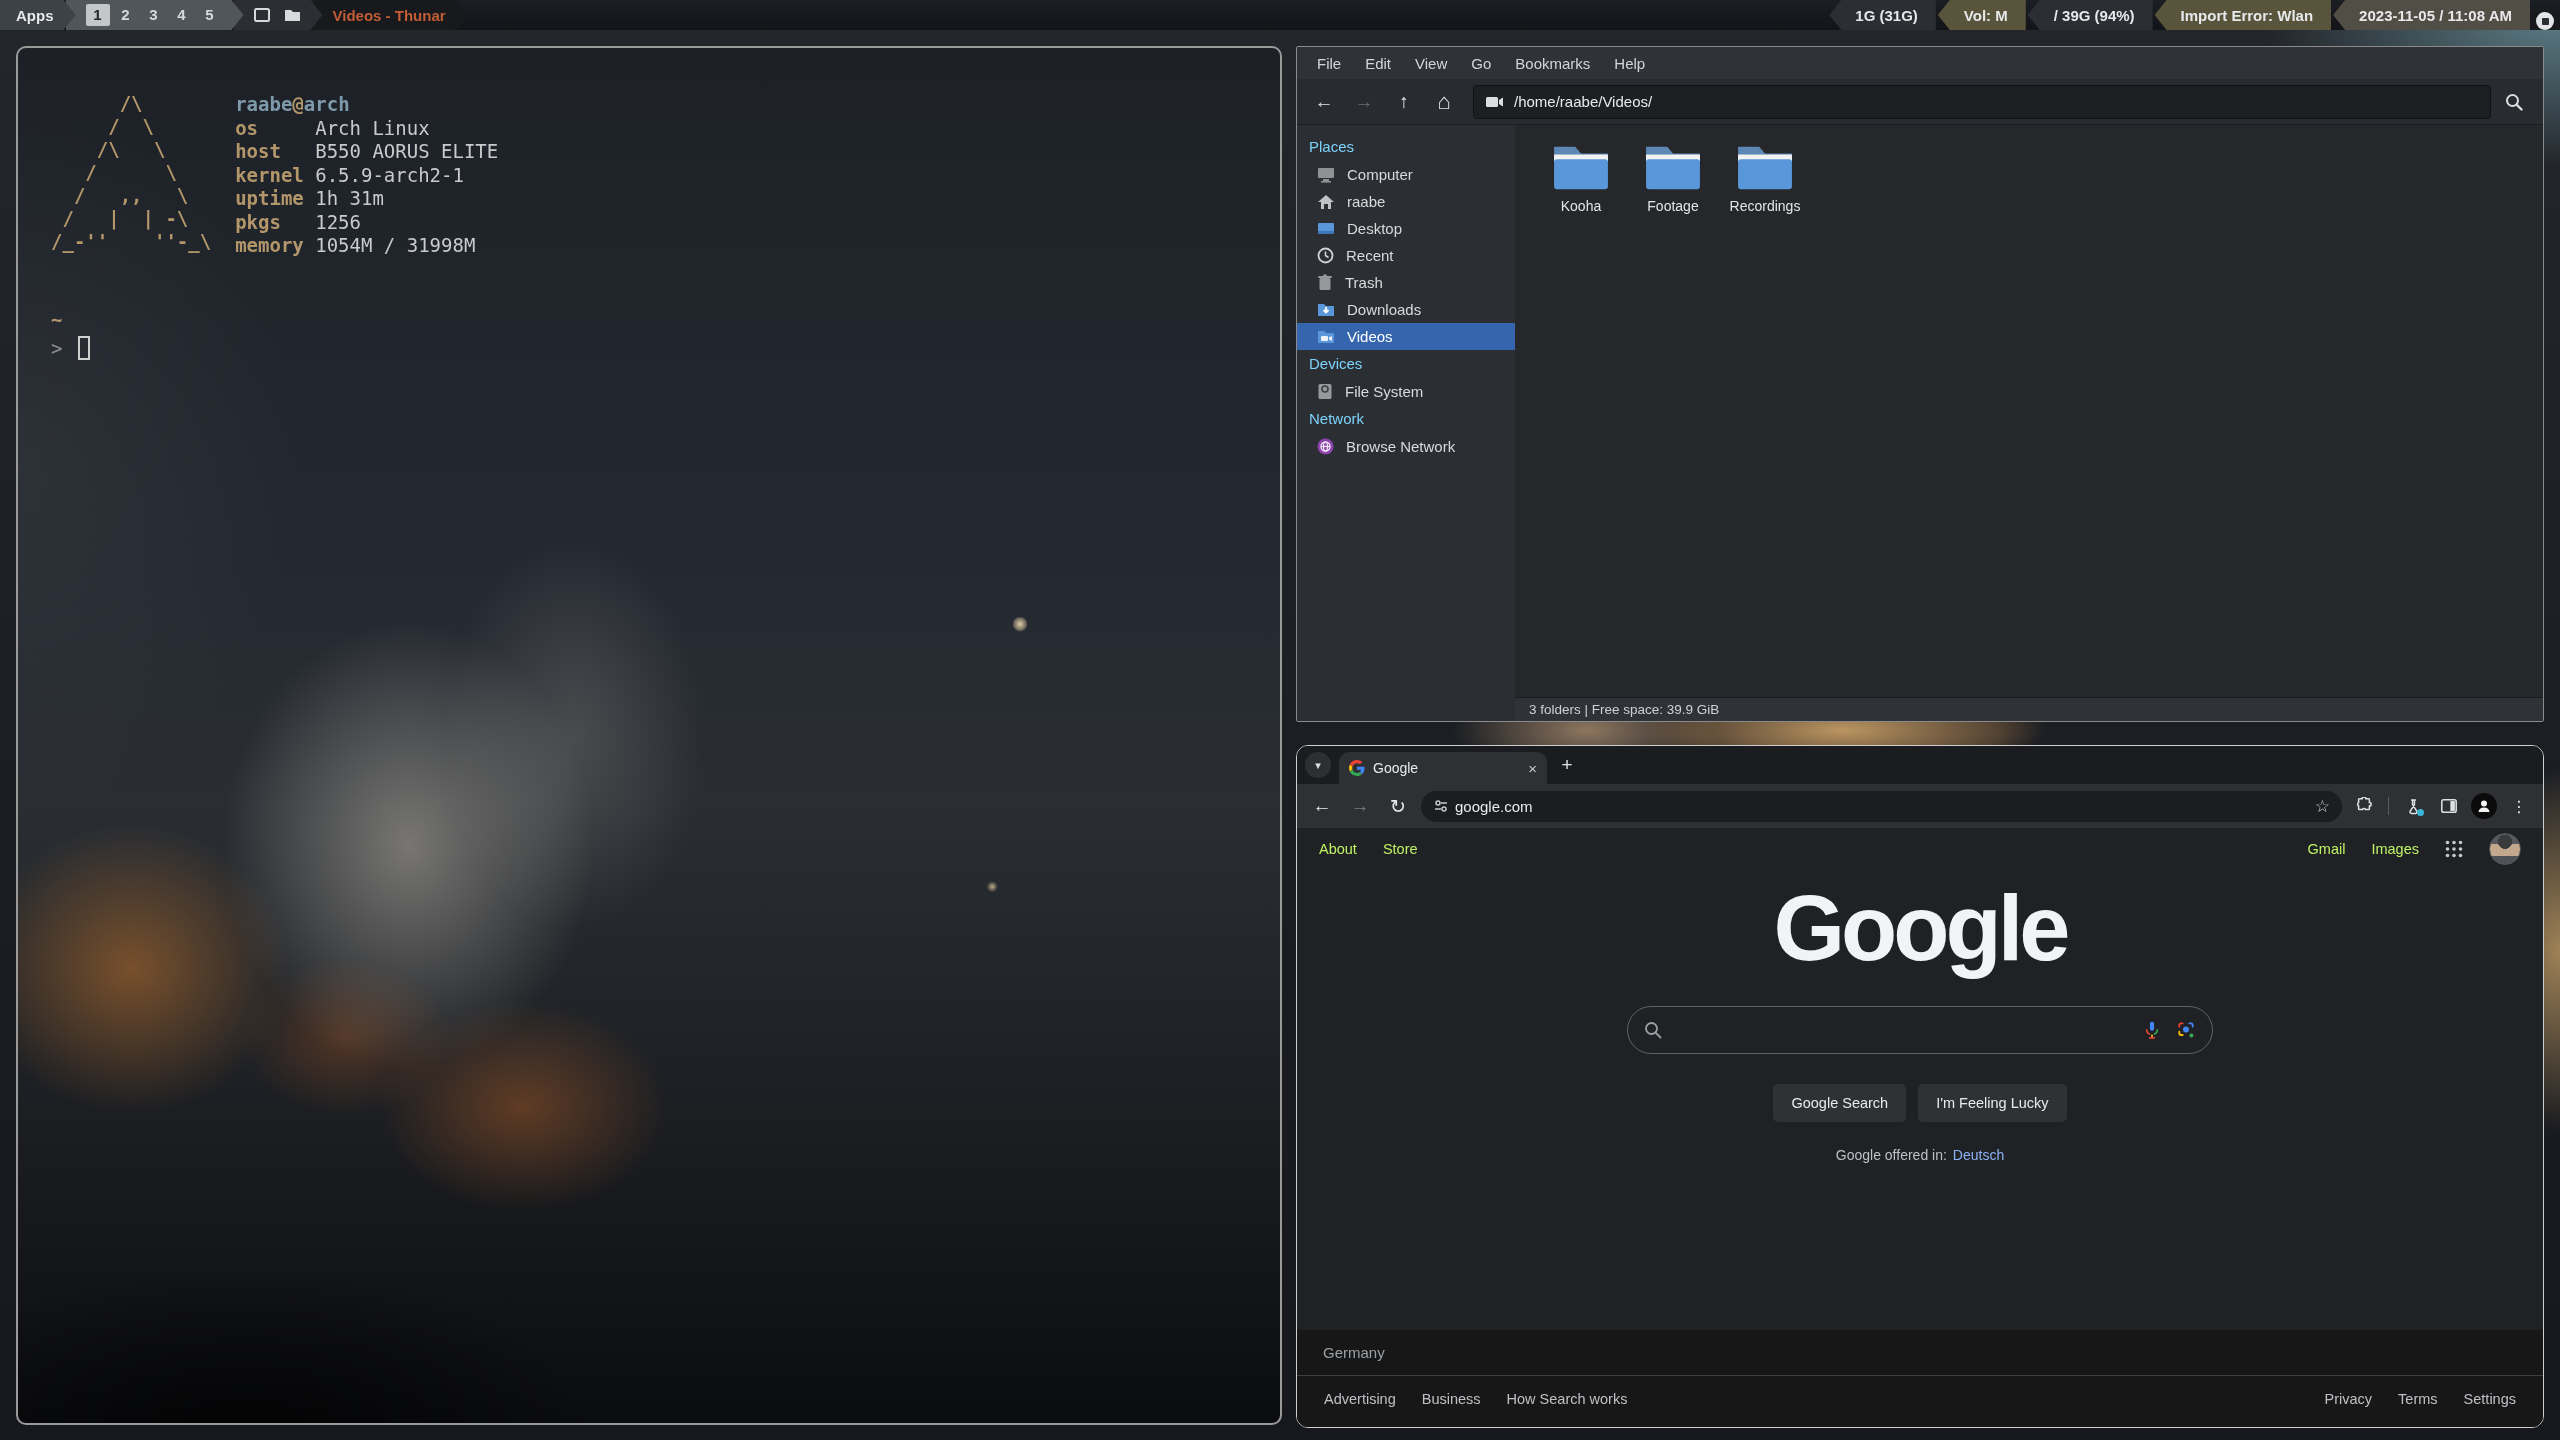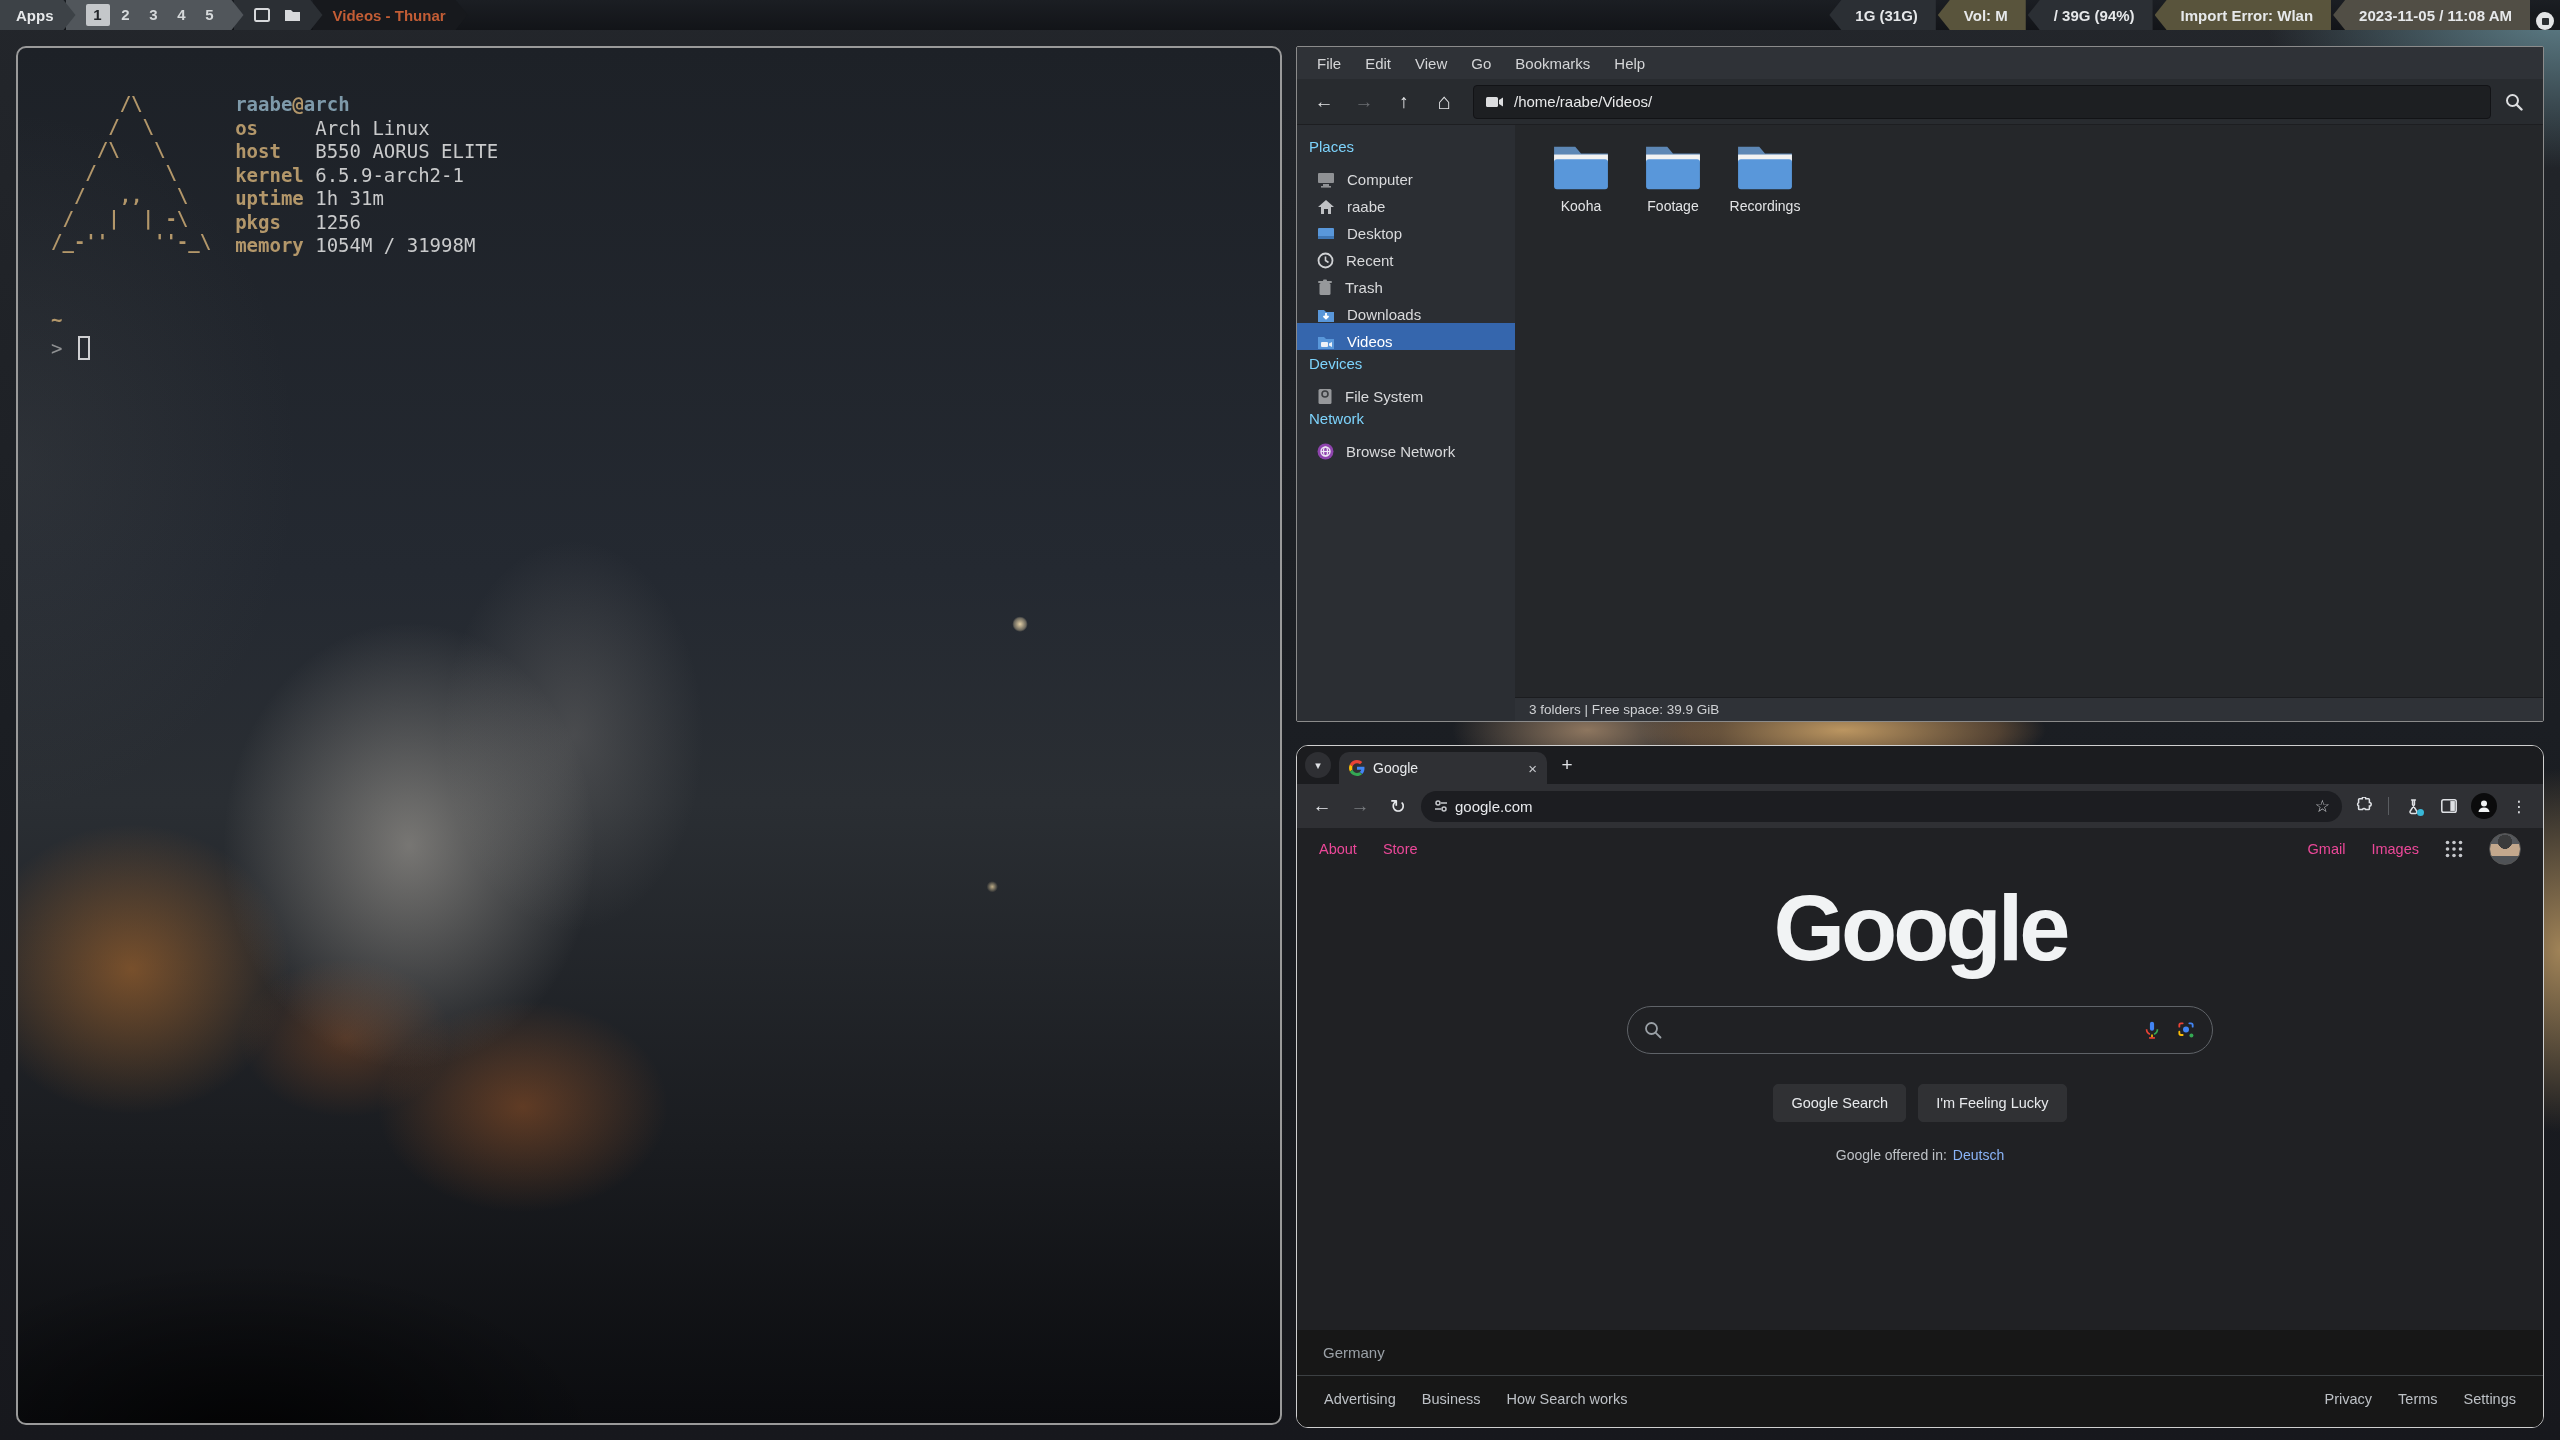--- a/index.html
+++ b/index.html
@@ -70,21 +70,21 @@
   .t-menuitem { padding:0 12px; color:#d4d5d7; cursor:default; }
   .t-toolbar { height:46px; background:#282b2f; display:flex; align-items:center; padding:0 8px; gap:2px; flex:none; border-bottom:1px solid #1d1e21; }
   .t-navbtn { width:38px; height:34px; display:flex; align-items:center; justify-content:center; font-size:19px; color:#e2e3e5; border-radius:4px; }
   .t-navbtn.disabled { color:#6b6e72; }
   .t-pathbar { flex:1; height:34px; margin-left:8px; background:#1d1f22; border:1px solid #121316; border-radius:4px;
     display:flex; align-items:center; padding:0 12px; gap:10px; color:#e8e9ea; }
   .t-searchbtn { width:42px; height:34px; display:flex; align-items:center; justify-content:center; }
   .t-body { flex:1; display:flex; min-height:0; }
   .t-sidebar { width:218px; background:#2b2e33; padding-top:8px; flex:none; overflow:hidden; }
   .t-sideheader { padding:5px 12px 6px 12px; font-weight:normal; color:#7dd3fc; }
-  .t-siderow { height:27px; display:flex; align-items:flex-end; padding-left:20px; gap:12px; cursor:default; }
+  .t-siderow { height:27px; display:flex; align-items:center; padding-left:20px; gap:12px; cursor:default; }
   .t-siderow.selected { background:#3566ad; color:#ffffff; }
   .t-files-col { flex:1; display:flex; flex-direction:column; min-width:0; }
   .t-files { flex:1; background:#25272a; display:flex; align-items:flex-start; padding:14px 0 0 22px; gap:4px; }
   .t-foldertile { width:88px; display:flex; flex-direction:column; align-items:center; gap:5px; padding-top:4px; }
   .t-folderlabel { font-size:14px; color:#e3e4e6; }
   .t-statusbar { height:24px; background:#2f3237; border-top:1px solid #1b1c1f; display:flex; align-items:center;
     padding-left:14px; font-size:13.5px; color:#cfd1d4; flex:none; }
 
   
   .chrome { position:absolute; left:1296px; top:745px; width:1248px; height:683px;
@@ -106,21 +106,21 @@
   .c-star { color:#c6c8cc; font-size:17px; padding:0 6px; }
   .c-sep { width:1px; height:18px; background:#5a5d61; margin:0 2px; }
   .c-iconbtn { width:28px; height:28px; display:flex; align-items:center; justify-content:center; color:#dfe1e5; position:relative; }
   .c-flaskdot { position:absolute; right:3px; bottom:4px; width:7px; height:7px; border-radius:50%; background:#39b8d8; }
   .c-avatar { width:26px; height:26px; border-radius:50%; background:#0b0b0c; display:flex; align-items:center; justify-content:center; }
   .c-kebab { color:#dfe1e5; font-size:16px; padding:0 6px; }
 
   .g-page { flex:1; background:#202124; position:relative; display:flex; flex-direction:column; min-height:0; }
   .g-header { height:42px; display:flex; align-items:center; justify-content:space-between; padding:0 22px; flex:none; }
   .g-hleft, .g-hright { display:flex; align-items:center; gap:26px; }
-  .g-hlink { font-size:14.5px; color:#ec4899; cursor:pointer; }
+  .g-hlink { font-size:14.5px; color:#bef264; cursor:pointer; }
   .g-havatar { width:32px; height:32px; border-radius:50%;
     background: radial-gradient(circle at 50% 26%, #3a3b3c 0 26%, transparent 27%),
                 linear-gradient(180deg,#55585c 0 34%, #c3a88d 34% 72%, #4f5256 72%);
     border:1px solid #555; }
   .g-main { display:flex; flex-direction:column; align-items:center; flex:1; }
   .g-logo { margin-top:12px; font-size:92px; font-weight:bold; letter-spacing:-4px; color:#f1f3f4; line-height:1; }
   .g-searchbox { margin-top:32px; width:586px; height:48px; border:1px solid #5f6368; border-radius:24px;
     display:flex; align-items:center; padding:0 16px; gap:14px; background:#202124; }
   .g-searchinput { flex:1; height:100%; }
   .g-btnrow { margin-top:30px; display:flex; gap:12px; }

